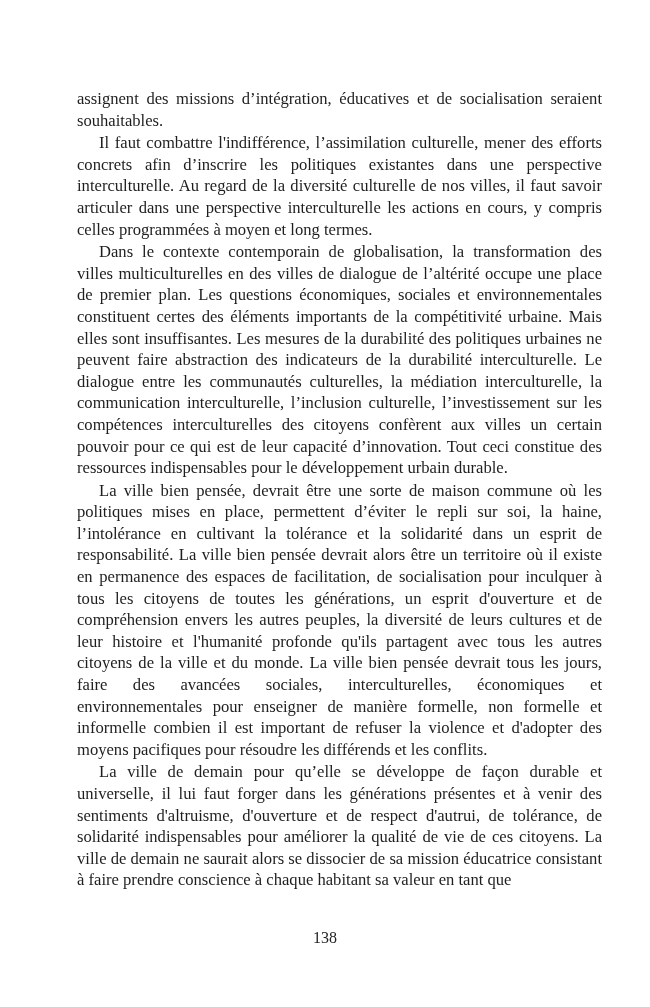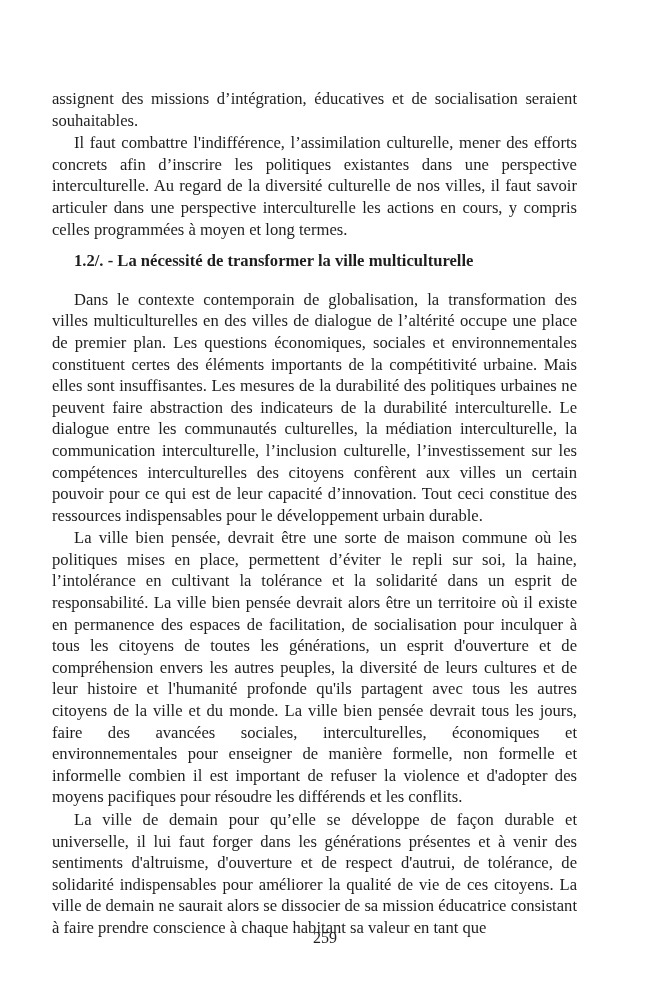--- a/index.html
+++ b/index.html
@@ -1,18 +1,18 @@
 <!DOCTYPE html>
 <html><head>
 <meta charset="utf-8">
 <style>
   html, body { margin: 0; padding: 0; background: #ffffff; }
   body { width: 650px; height: 1007px; position: relative; overflow: hidden; }
   .page {
-    position: absolute; left: 52px; top: 88px; width: 525px;
+    position: absolute; left: 77px; top: 88px; width: 525px;
     font-family: "Liberation Serif", "DejaVu Serif", serif;
     font-size: 16.6px; line-height: 21.6px; color: #1e1e1e;
   }
   .page p { margin: 0; text-align: justify; text-indent: 22px; }
   .page p.cont { text-indent: 0; }
   .page p + p { margin-top: 1px; }
   .page h2 {
     font-family: "Liberation Serif", "DejaVu Serif", serif;
     font-weight: bold; font-size: 16.6px; line-height: 21.6px;
     margin: 10px 0 5px 0; padding-left: 22px; color: #1e1e1e;
@@ -22,19 +22,18 @@
     position: absolute; left: 0; width: 650px; top: 929px; text-align: center;
     font-family: "Liberation Serif", "DejaVu Serif", serif; font-size: 16px; color: #1e1e1e;
   }
 </style>
 </head>
 <body>
 
 <div class="page">
   <p class="cont">assignent des missions d’intégration, éducatives et de socialisation seraient souhaitables.</p>
   <p>Il faut combattre l'indifférence, l’assimilation culturelle, mener des efforts concrets afin d’inscrire les politiques existantes dans une perspective interculturelle. Au regard de la diversité culturelle de nos villes, il faut savoir articuler dans une perspective interculturelle les actions en cours, y compris celles programmées à moyen et long termes.</p>
-  <h2>1.2/. - La nécessité de transformer la ville multiculturelle</h2>
   <p>Dans le contexte contemporain de globalisation, la transformation des villes multiculturelles en des villes de dialogue de l’altérité occupe une place de premier plan. Les questions économiques, sociales et environnementales constituent certes des éléments importants de la compétitivité urbaine. Mais elles sont insuffisantes. Les mesures de la durabilité des politiques urbaines ne peuvent faire abstraction des indicateurs de la durabilité interculturelle. Le dialogue entre les communautés culturelles, la médiation interculturelle, la communication interculturelle, l’inclusion culturelle, l’investissement sur les compétences interculturelles des citoyens confèrent aux villes un certain pouvoir pour ce qui est de leur capacité d’innovation. Tout ceci constitue des ressources indispensables pour le développement urbain durable.</p>
   <p>La ville bien pensée, devrait être une sorte de maison commune où les politiques mises en place, permettent d’éviter le repli sur soi, la haine, l’intolérance en cultivant la tolérance et la solidarité dans un esprit de responsabilité. La ville bien pensée devrait alors être un territoire où il existe en permanence des espaces de facilitation, de socialisation pour inculquer à tous les citoyens de toutes les générations, un esprit d'ouverture et de compréhension envers les autres peuples, la diversité de leurs cultures et de leur histoire et l'humanité profonde qu'ils partagent avec tous les autres citoyens de la ville et du monde. La ville bien pensée devrait tous les jours, faire des avancées sociales, interculturelles, économiques et environnementales pour enseigner de manière formelle, non formelle et informelle combien il est important de refuser la violence et d'adopter des moyens pacifiques pour résoudre les différends et les conflits.</p>
   <p>La ville de demain pour qu’elle se développe de façon durable et universelle, il lui faut forger dans les générations présentes et à venir des sentiments d'altruisme, d'ouverture et de respect d'autrui, de tolérance, de solidarité indispensables pour améliorer la qualité de vie de ces citoyens. La ville de demain ne saurait alors se dissocier de sa mission éducatrice consistant à faire prendre conscience à chaque habitant sa valeur en tant que</p>
 </div>
 
-<div class="page-number">259</div>
+<div class="page-number">138</div>
 
 </body></html>

